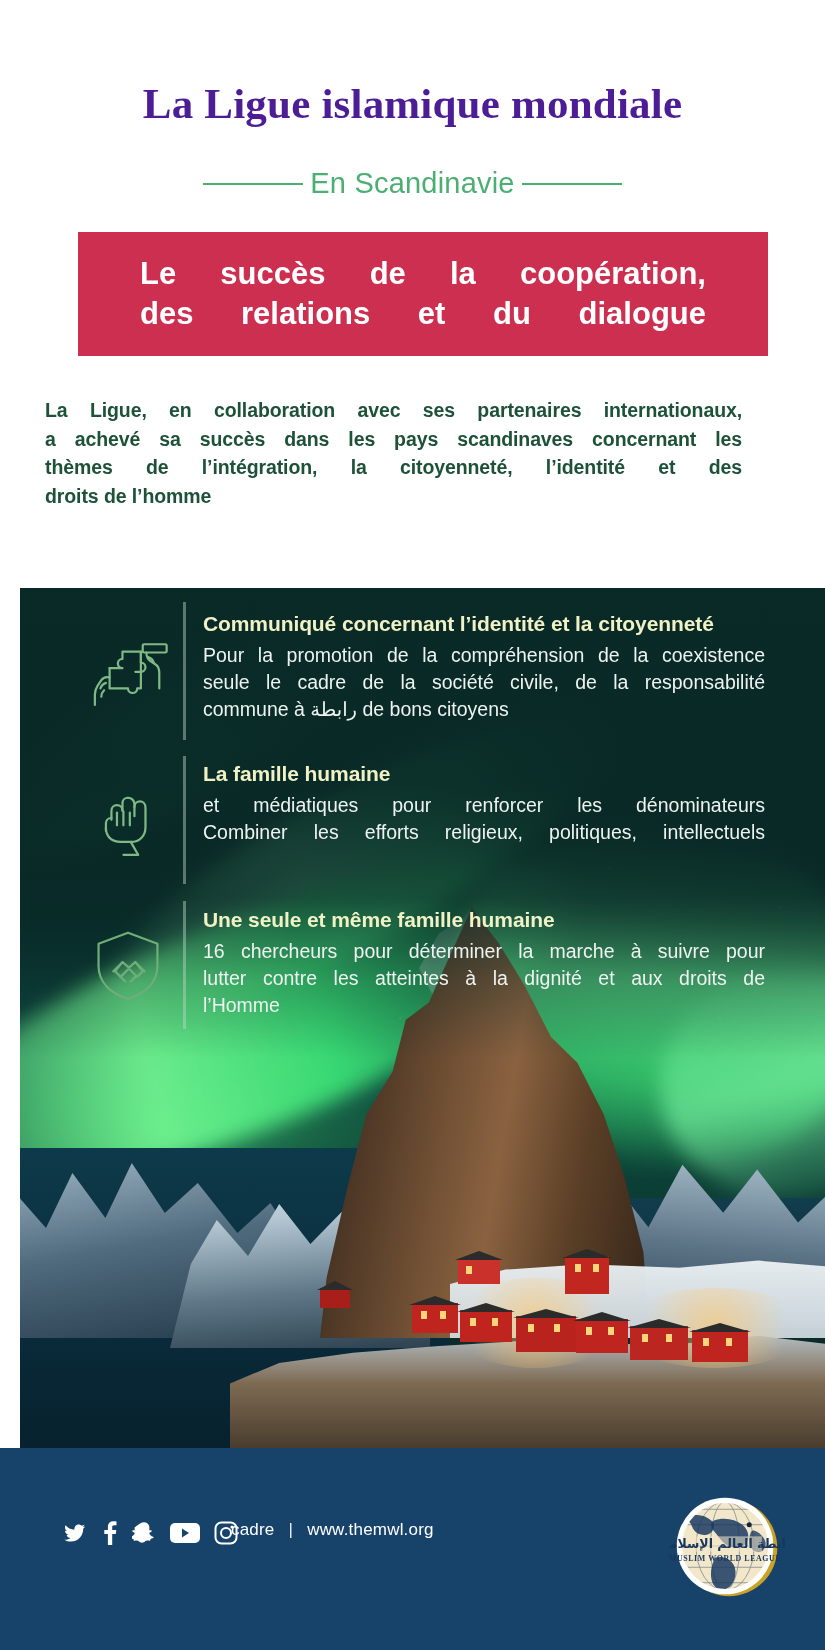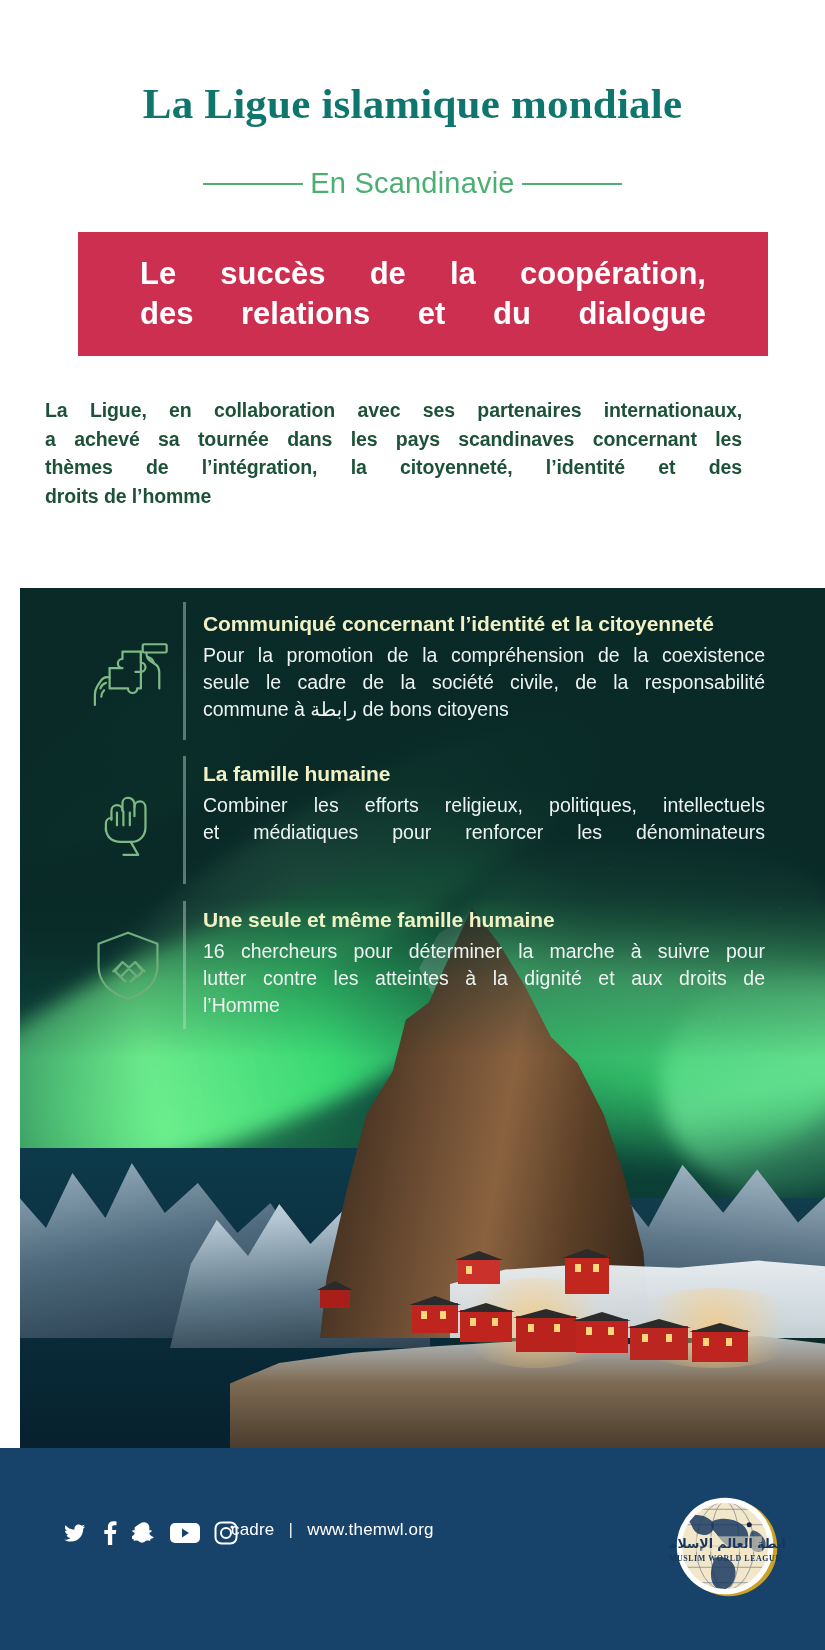--- a/index.html
+++ b/index.html
@@ -11,21 +11,21 @@
     margin:0 auto;
   }
 
   
   .top { position:absolute; left:0; top:0; width:825px; height:588px; background:#fff; }
 
   .main-title {
     position:absolute; left:0; top:79px; width:825px; text-align:center;
     font-family:"Liberation Serif", serif;
     font-weight:700; font-size:43px; letter-spacing:0.2px;
-    color:#0f766e; white-space:nowrap;
+    color:#4c1d95; white-space:nowrap;
   }
 
   .subtitle-row {
     position:absolute; left:0; top:167px; width:825px;
     display:flex; align-items:center; justify-content:center; gap:7px;
   }
   .sub-rule { width:100px; height:2px; background:#4caf72; }
   .subtitle { font-size:29px; color:#4caf72; font-weight:400; letter-spacing:0.2px; }
 
   .red-banner {
@@ -238,21 +238,21 @@
       <span class="sub-rule"></span>
     </div>
 
     <div class="red-banner">
       <div class="red-line">Le succès de la coopération,</div>
       <div class="red-line last">des relations et du dialogue</div>
     </div>
 
     <div class="intro">
       <span class="jl">La Ligue, en collaboration avec ses partenaires internationaux,</span>
-      <span class="jl">a achevé sa tournée dans les pays scandinaves concernant les</span>
+      <span class="jl">a achevé sa succès dans les pays scandinaves concernant les</span>
       <span class="jl">thèmes de l’intégration, la citoyenneté, l’identité et des</span>
       <span class="ll">droits de l’homme</span>
     </div>
   </div>
 
   <div class="dark">
 
     <div class="sky"></div>
     <div class="stars"></div>
     <div class="aurora aur5"></div>
@@ -349,22 +349,22 @@
             <path d="M38 44v14"></path>
               <path d="M45 43v15"></path>
               <path d="M52 44v14"></path>
             <path d="M53 76l8 14"></path>
               <path d="M61 90h-16"></path>
           </svg>
         </div>
         <div class="item-text" style="top:172px;">
           <div class="item-head">La famille humaine</div>
           <div class="item-body">
+            <span class="jl">et médiatiques pour renforcer les dénominateurs</span>
             <span class="jl">Combiner les efforts religieux, politiques, intellectuels</span>
-            <span class="jl">et médiatiques pour renforcer les dénominateurs</span>
           </div>
         </div>
       </div>
 
       <div class="item">
         <div class="item-bar" style="top:313px; height:128px;"></div>
         <div class="icon-wrap" style="top:326px;">
           <svg viewBox="0 0 100 100" fill="none" stroke="#6fae79" stroke-width="2.4" stroke-linejoin="round" stroke-linecap="round">
             <path d="M50 16 18 28v24c0 18 13 30 32 36 19-6 32-18 32-36V28z"></path>
             <path d="M34 58l10-10 7 6 7-6 10 10"></path>

